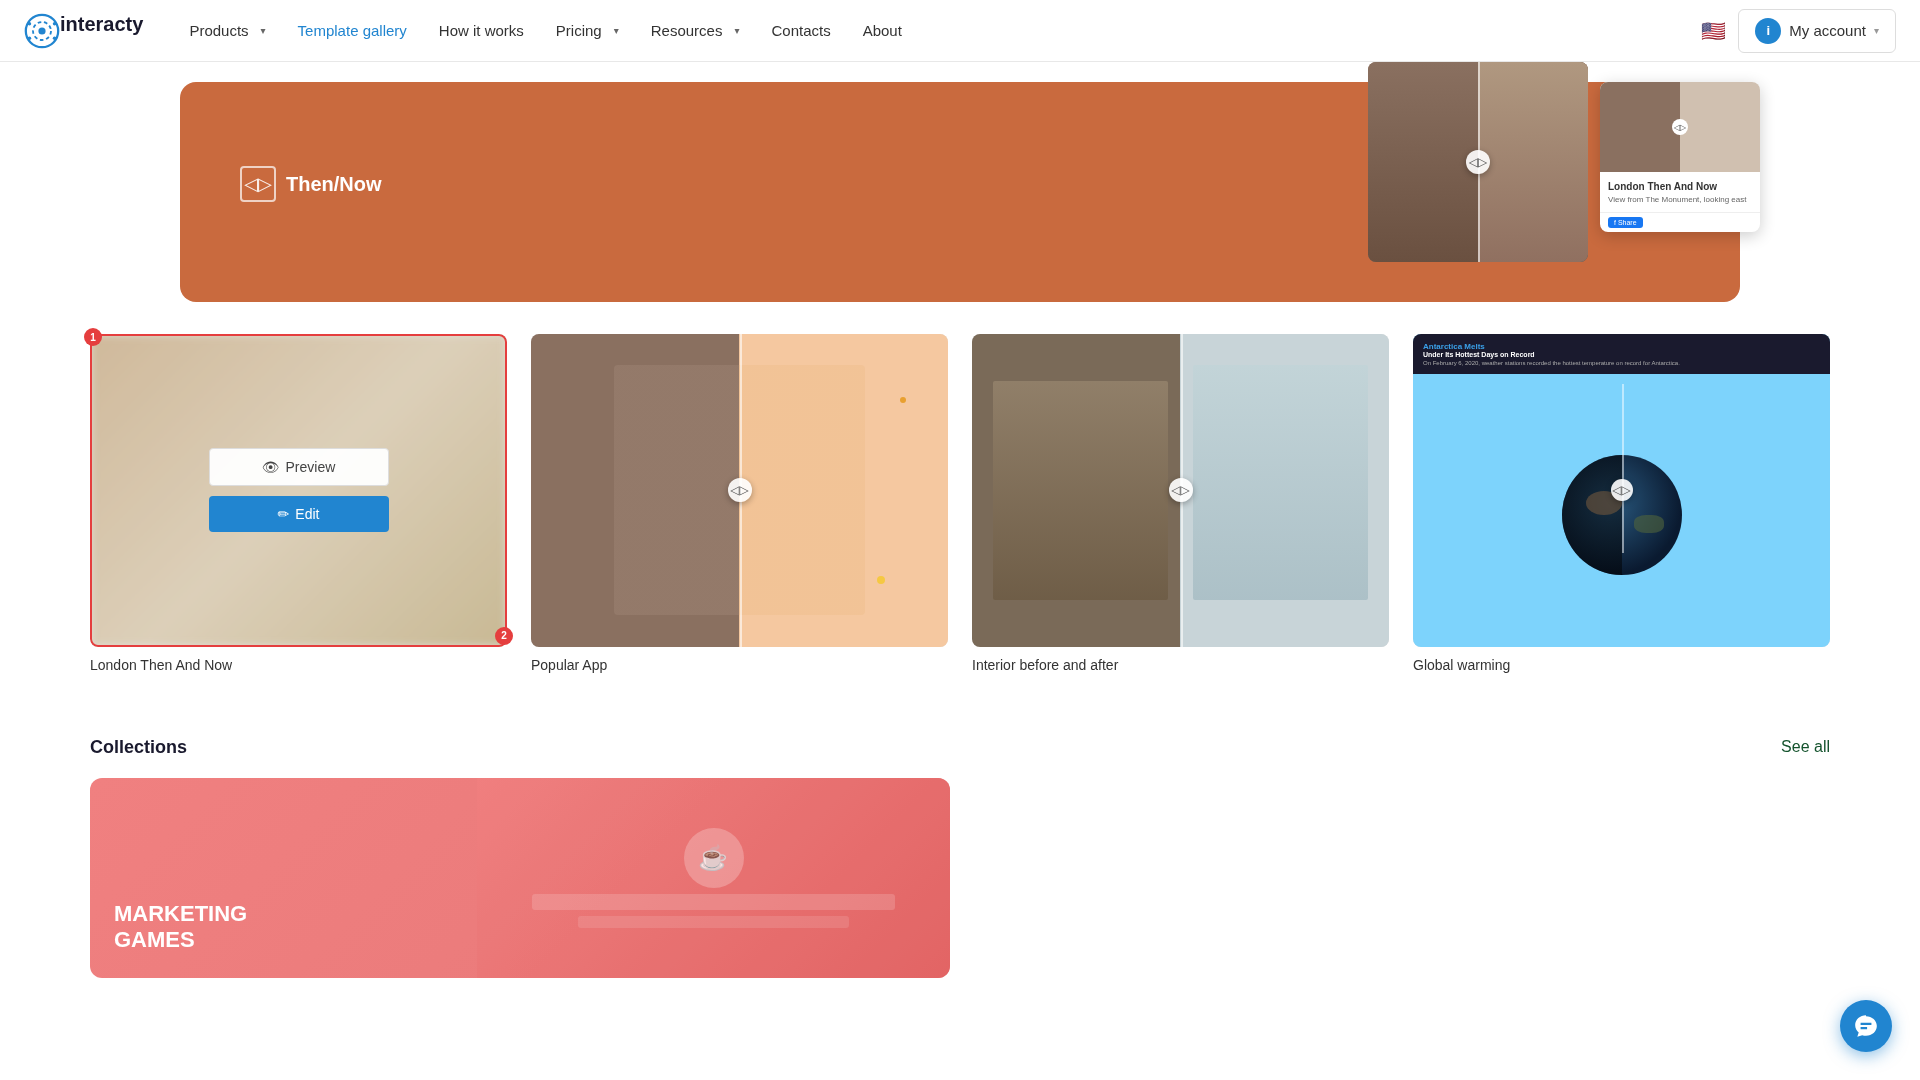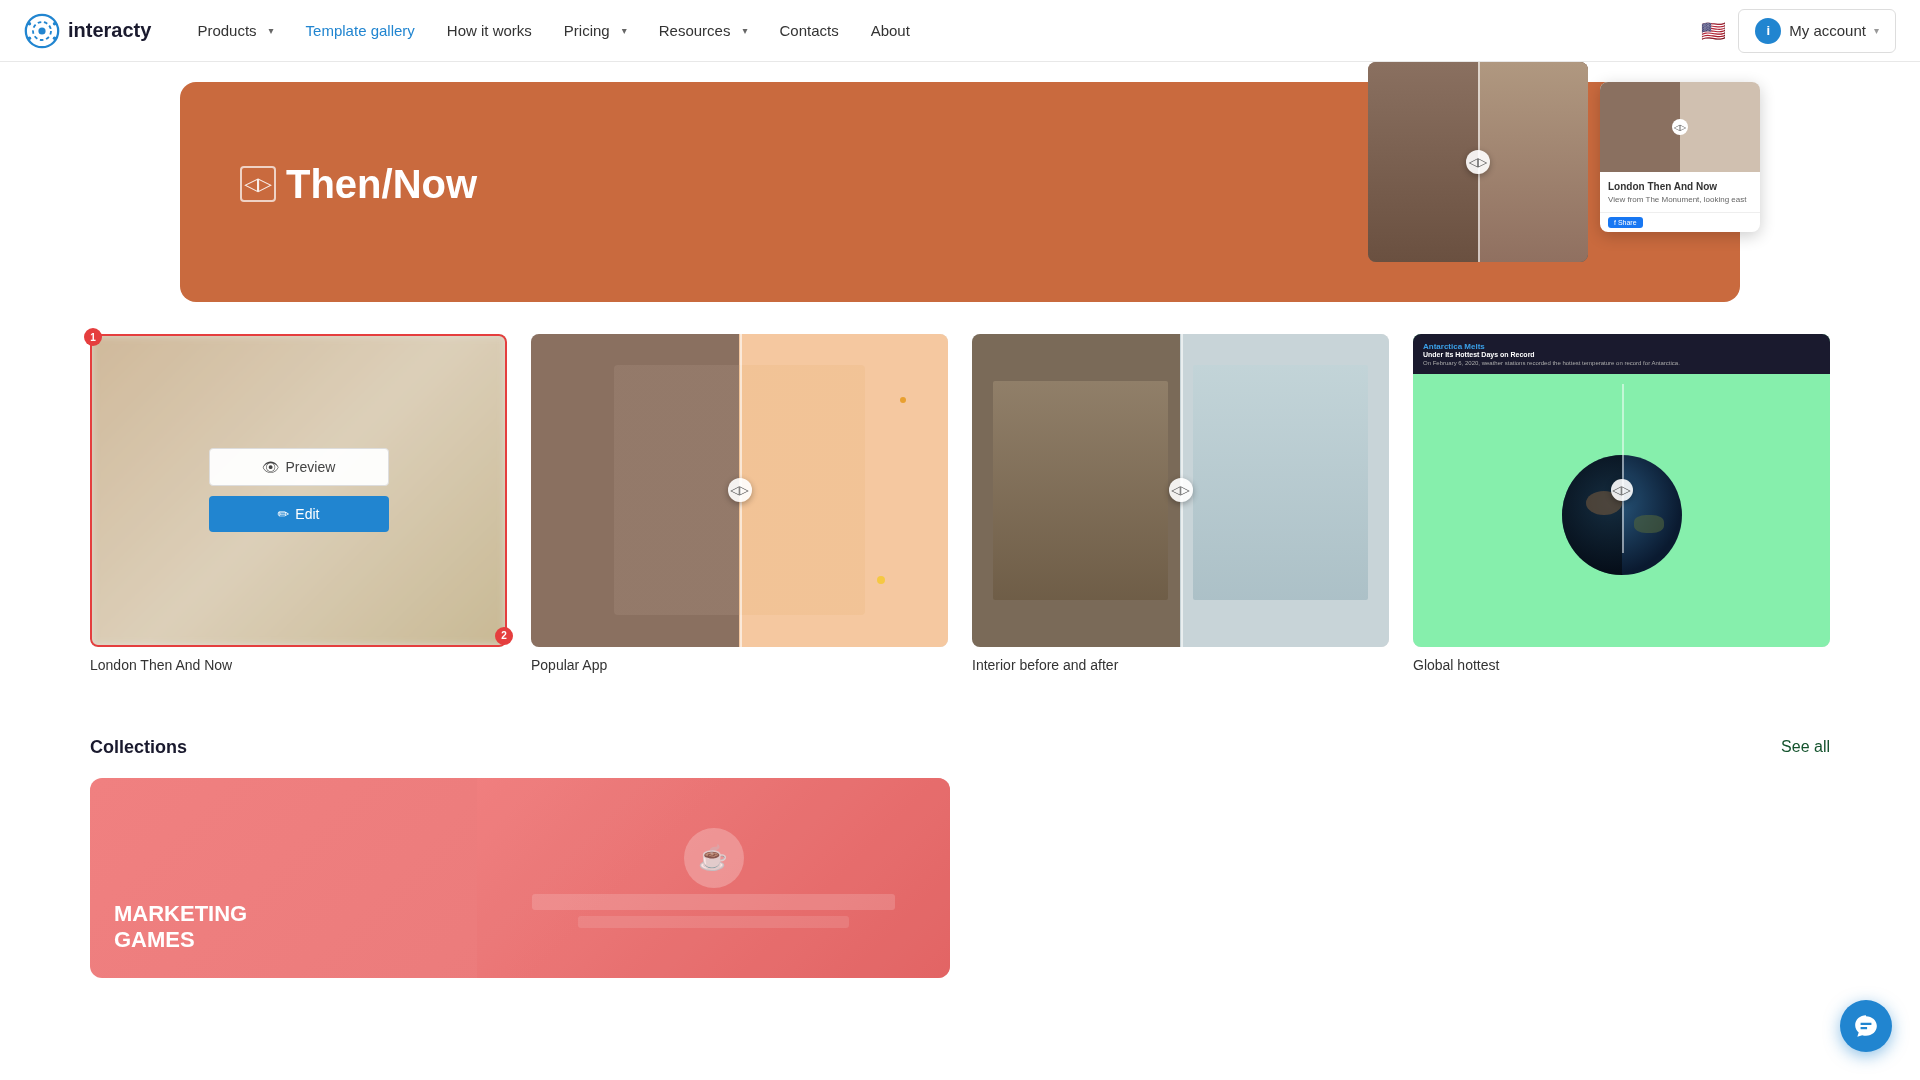--- a/index.html
+++ b/index.html
@@ -5,21 +5,21 @@
     * { box-sizing: border-box; margin: 0; padding: 0; }
     body { font-family: -apple-system, BlinkMacSystemFont, 'Segoe UI', sans-serif; background: #fff; color: #333; overflow-x: hidden; }
 
     
     nav {
       position: fixed; top: 0; left: 0; right: 0; height: 62px;
       background: #fff; display: flex; align-items: center;
       padding: 0 24px; border-bottom: 1px solid #e8e8e8; z-index: 100;
       gap: 0;
     }
-    .nav-logo { display: flex; align-items: center; gap: 8px; margin-right: 32px; cursor: pointer; }
+    .nav-logo { display: flex; align-items: flex-start; margin-right: 32px; cursor: pointer; }
     .nav-logo-icon { width: 36px; height: 36px; }
     .nav-logo-text { font-size: 20px; font-weight: 600; color: #1a1a2e; }
     .nav-links { display: flex; align-items: center; gap: 4px; flex: 1; }
     .nav-link {
       padding: 8px 14px; font-size: 15px; color: #333; cursor: pointer;
       border-radius: 4px; display: flex; align-items: center; gap: 12px;
       white-space: nowrap;
     }
     .nav-link.active { color: #2185d0; }
     .nav-link .chevron { font-size: 10px; color: #666; }
@@ -46,21 +46,21 @@
       padding: 40px 60px; display: flex; align-items: center;
       min-height: 220px; position: relative; overflow: visible;
     }
     .hero-left { flex: 1; }
     .hero-icon-row { display: flex; align-items: center; gap: 10px; margin-bottom: 16px; }
     .split-icon {
       width: 36px; height: 36px; border: 2px solid rgba(255,255,255,0.7);
       border-radius: 4px; display: flex; align-items: center; justify-content: center;
       color: rgba(255,255,255,0.9); font-size: 18px;
     }
-    .hero-title { font-size: 40px; font-weight: 700; color: #fff; }
+    .hero-title { font-size: 20px; font-weight: 700; color: #fff; }
     .hero-desc { font-size: 15px; color: rgba(255,255,255,0.92); line-height: 1.6; max-width: 520px; margin-top: 12px; }
     .hero-right {
       position: absolute; right: -20px; top: -20px;
       display: flex; gap: 12px; align-items: flex-start;
     }
     .hero-img-card {
       width: 220px; height: 200px; border-radius: 8px; overflow: hidden;
       background: #8B6B5A; position: relative;
     }
     .split-handle {
@@ -324,39 +324,39 @@
             <div style="position:absolute;top:10%;right:5%;width:42%;height:75%;background:linear-gradient(to bottom,#c0d4d8,#a0b8c0);border-radius:2px;opacity:0.7;"></div>
             <div class="split-v-line"></div>
             <div class="split-handle">◁▷</div>
           </div>
         </div>
         <div class="template-label">Interior before and after</div>
       </div>
 
       <div class="template-card">
         <div class="template-thumb">
-          <div class="thumb-visual" style="background:#86efac;">
+          <div class="thumb-visual" style="background:#7dd3fc;">
             <div class="earth-card-header">
               <div class="earth-headline">Antarctica Melts</div>
               <div class="earth-subheadline">Under Its Hottest Days on Record</div>
               <div class="earth-date">On February 6, 2020, weather stations recorded the hottest temperature on record for Antarctica.</div>
             </div>
 
             <div style="position:absolute;bottom:0;left:0;right:0;top:50px;display:flex;align-items:center;justify-content:center;">
               <div style="width:120px;height:120px;border-radius:50%;background:radial-gradient(circle at 40% 40%,#2a5a80,#0a1a30 70%);position:relative;overflow:hidden;">
                 <div style="position:absolute;inset:0;background:linear-gradient(to right,rgba(0,0,0,0.5) 50%,transparent 50%);"></div>
                 <div style="position:absolute;top:30%;left:20%;width:30%;height:20%;background:rgba(100,80,60,0.7);border-radius:50%;"></div>
                 <div style="position:absolute;top:50%;right:15%;width:25%;height:15%;background:rgba(80,100,60,0.6);border-radius:40%;"></div>
               </div>
             </div>
             <div style="position:absolute;bottom:30%;left:50%;width:2px;top:50px;background:rgba(255,255,255,0.5);"></div>
             <div class="split-handle" style="position:absolute;top:50%;left:50%;transform:translate(-50%,-50%);width:22px;height:22px;">◁▷</div>
           </div>
         </div>
-        <div class="template-label">Global hottest</div>
+        <div class="template-label">Global warming</div>
       </div>
 
     </div>
   </div>
 
   <div class="section">
     <div class="section-header">
       <h2 class="section-title">Collections</h2>
       <span class="see-all">See all</span>
     </div>

